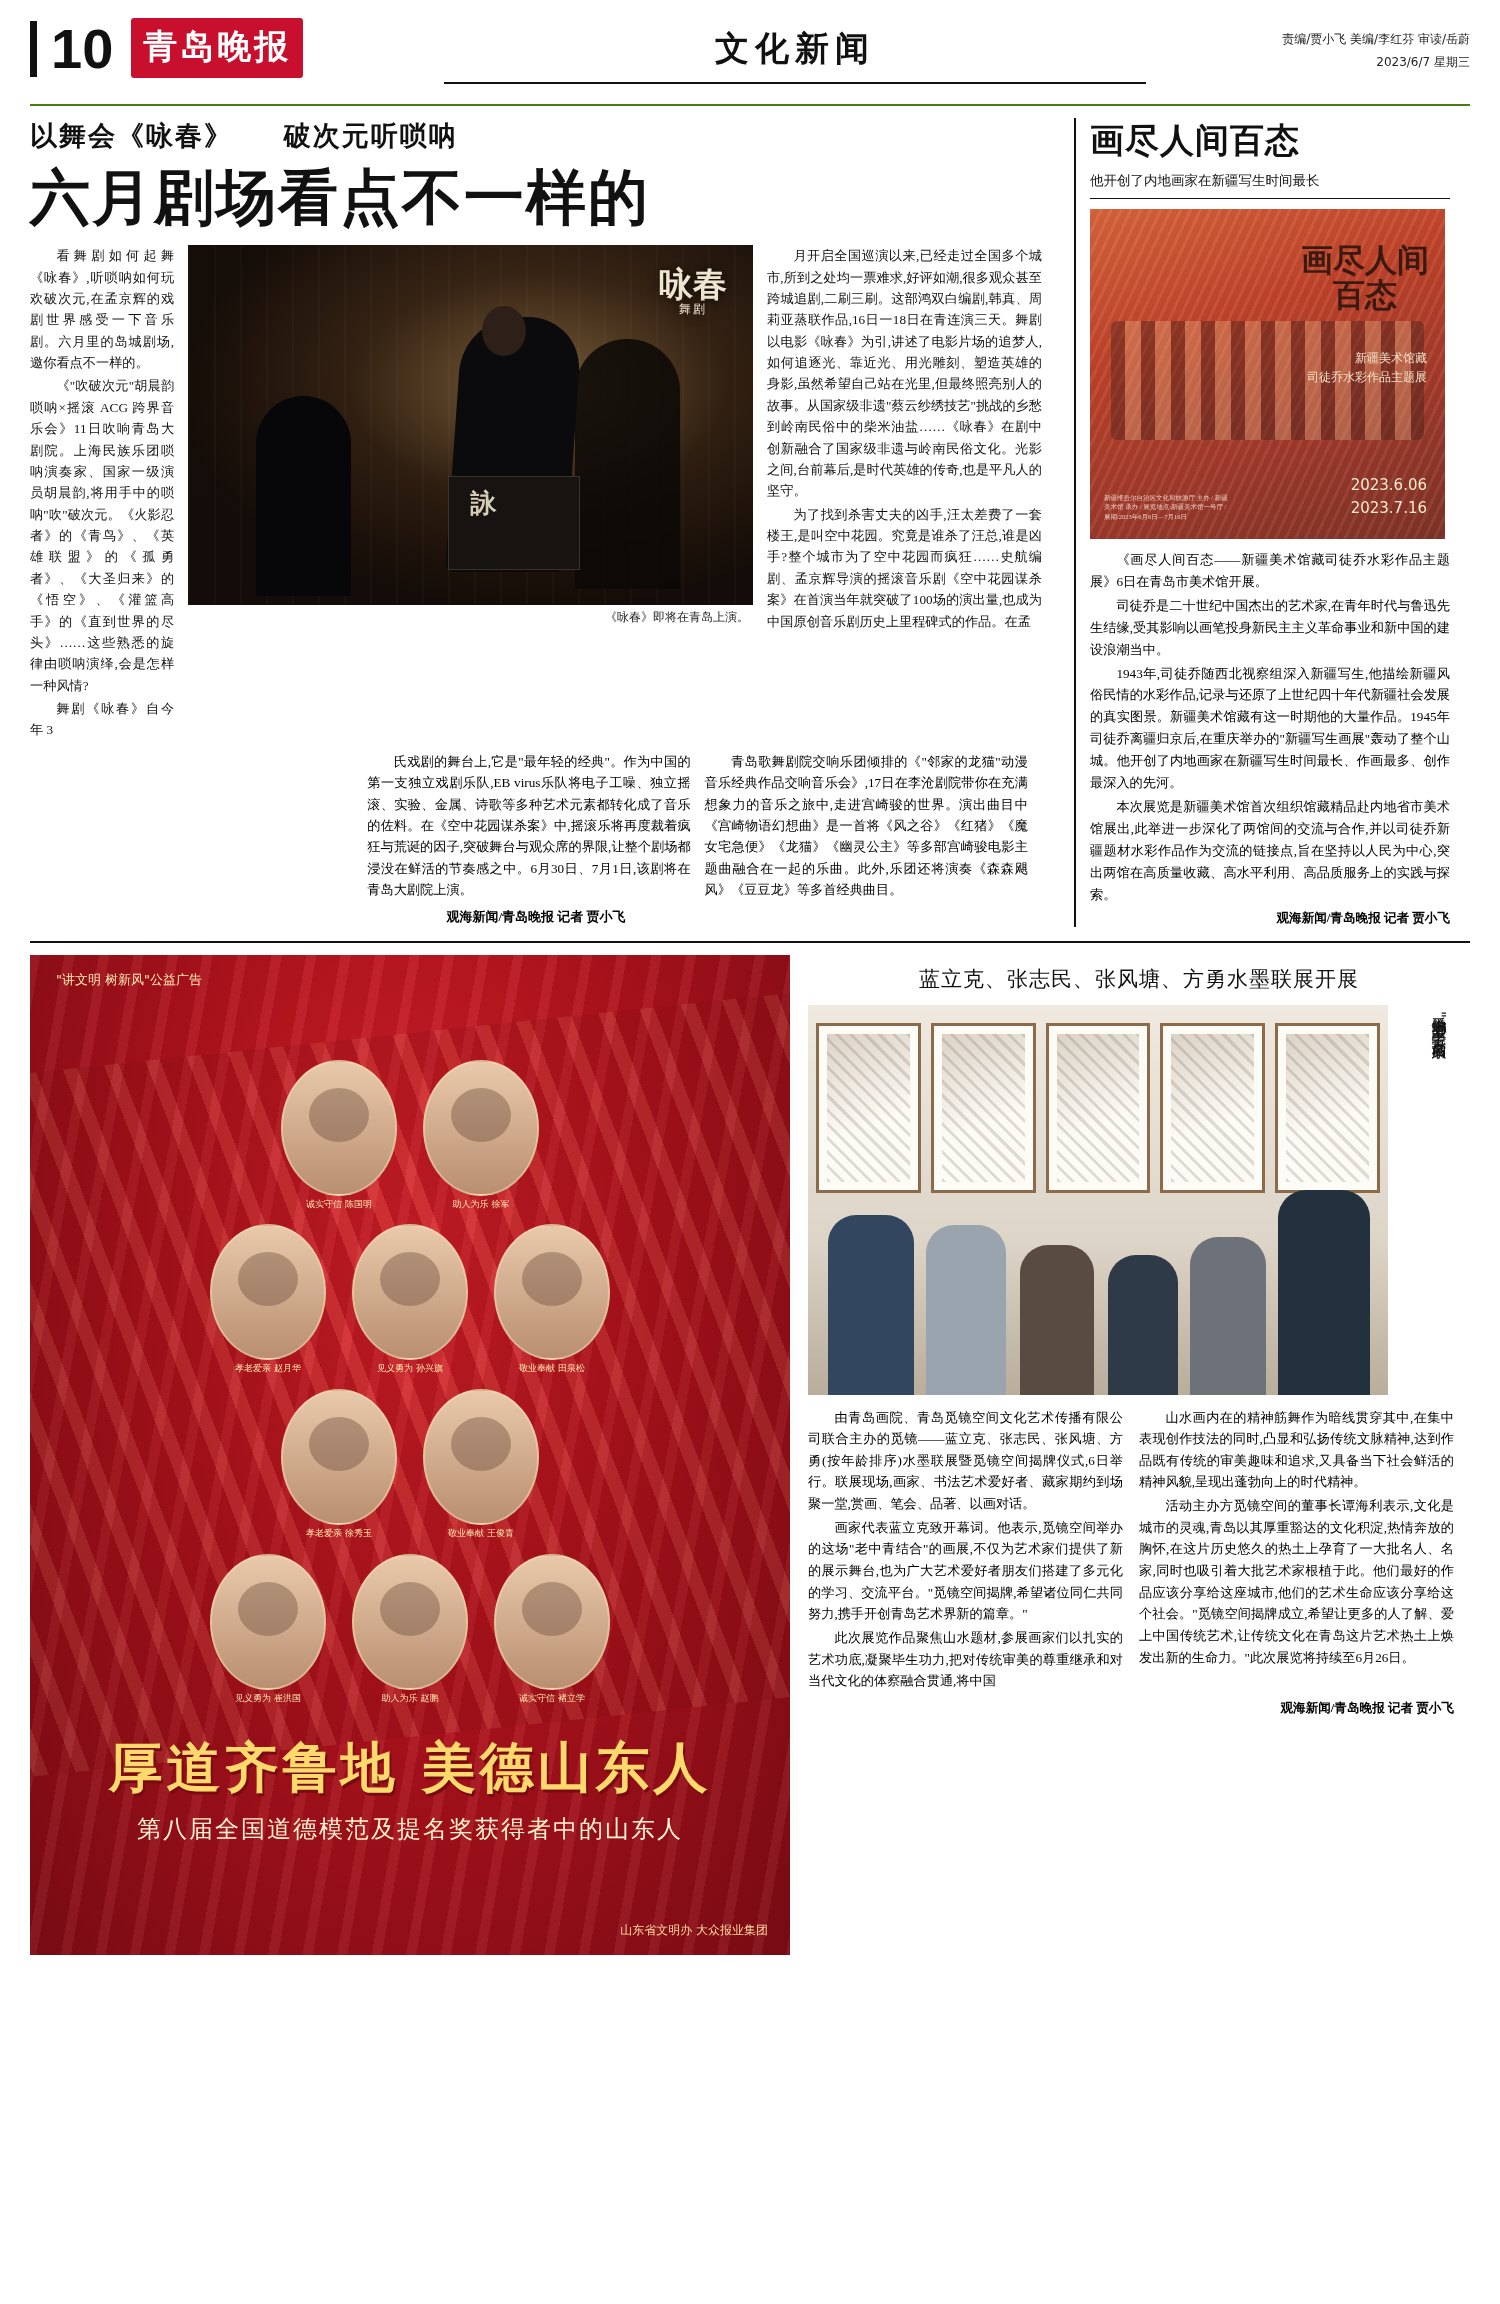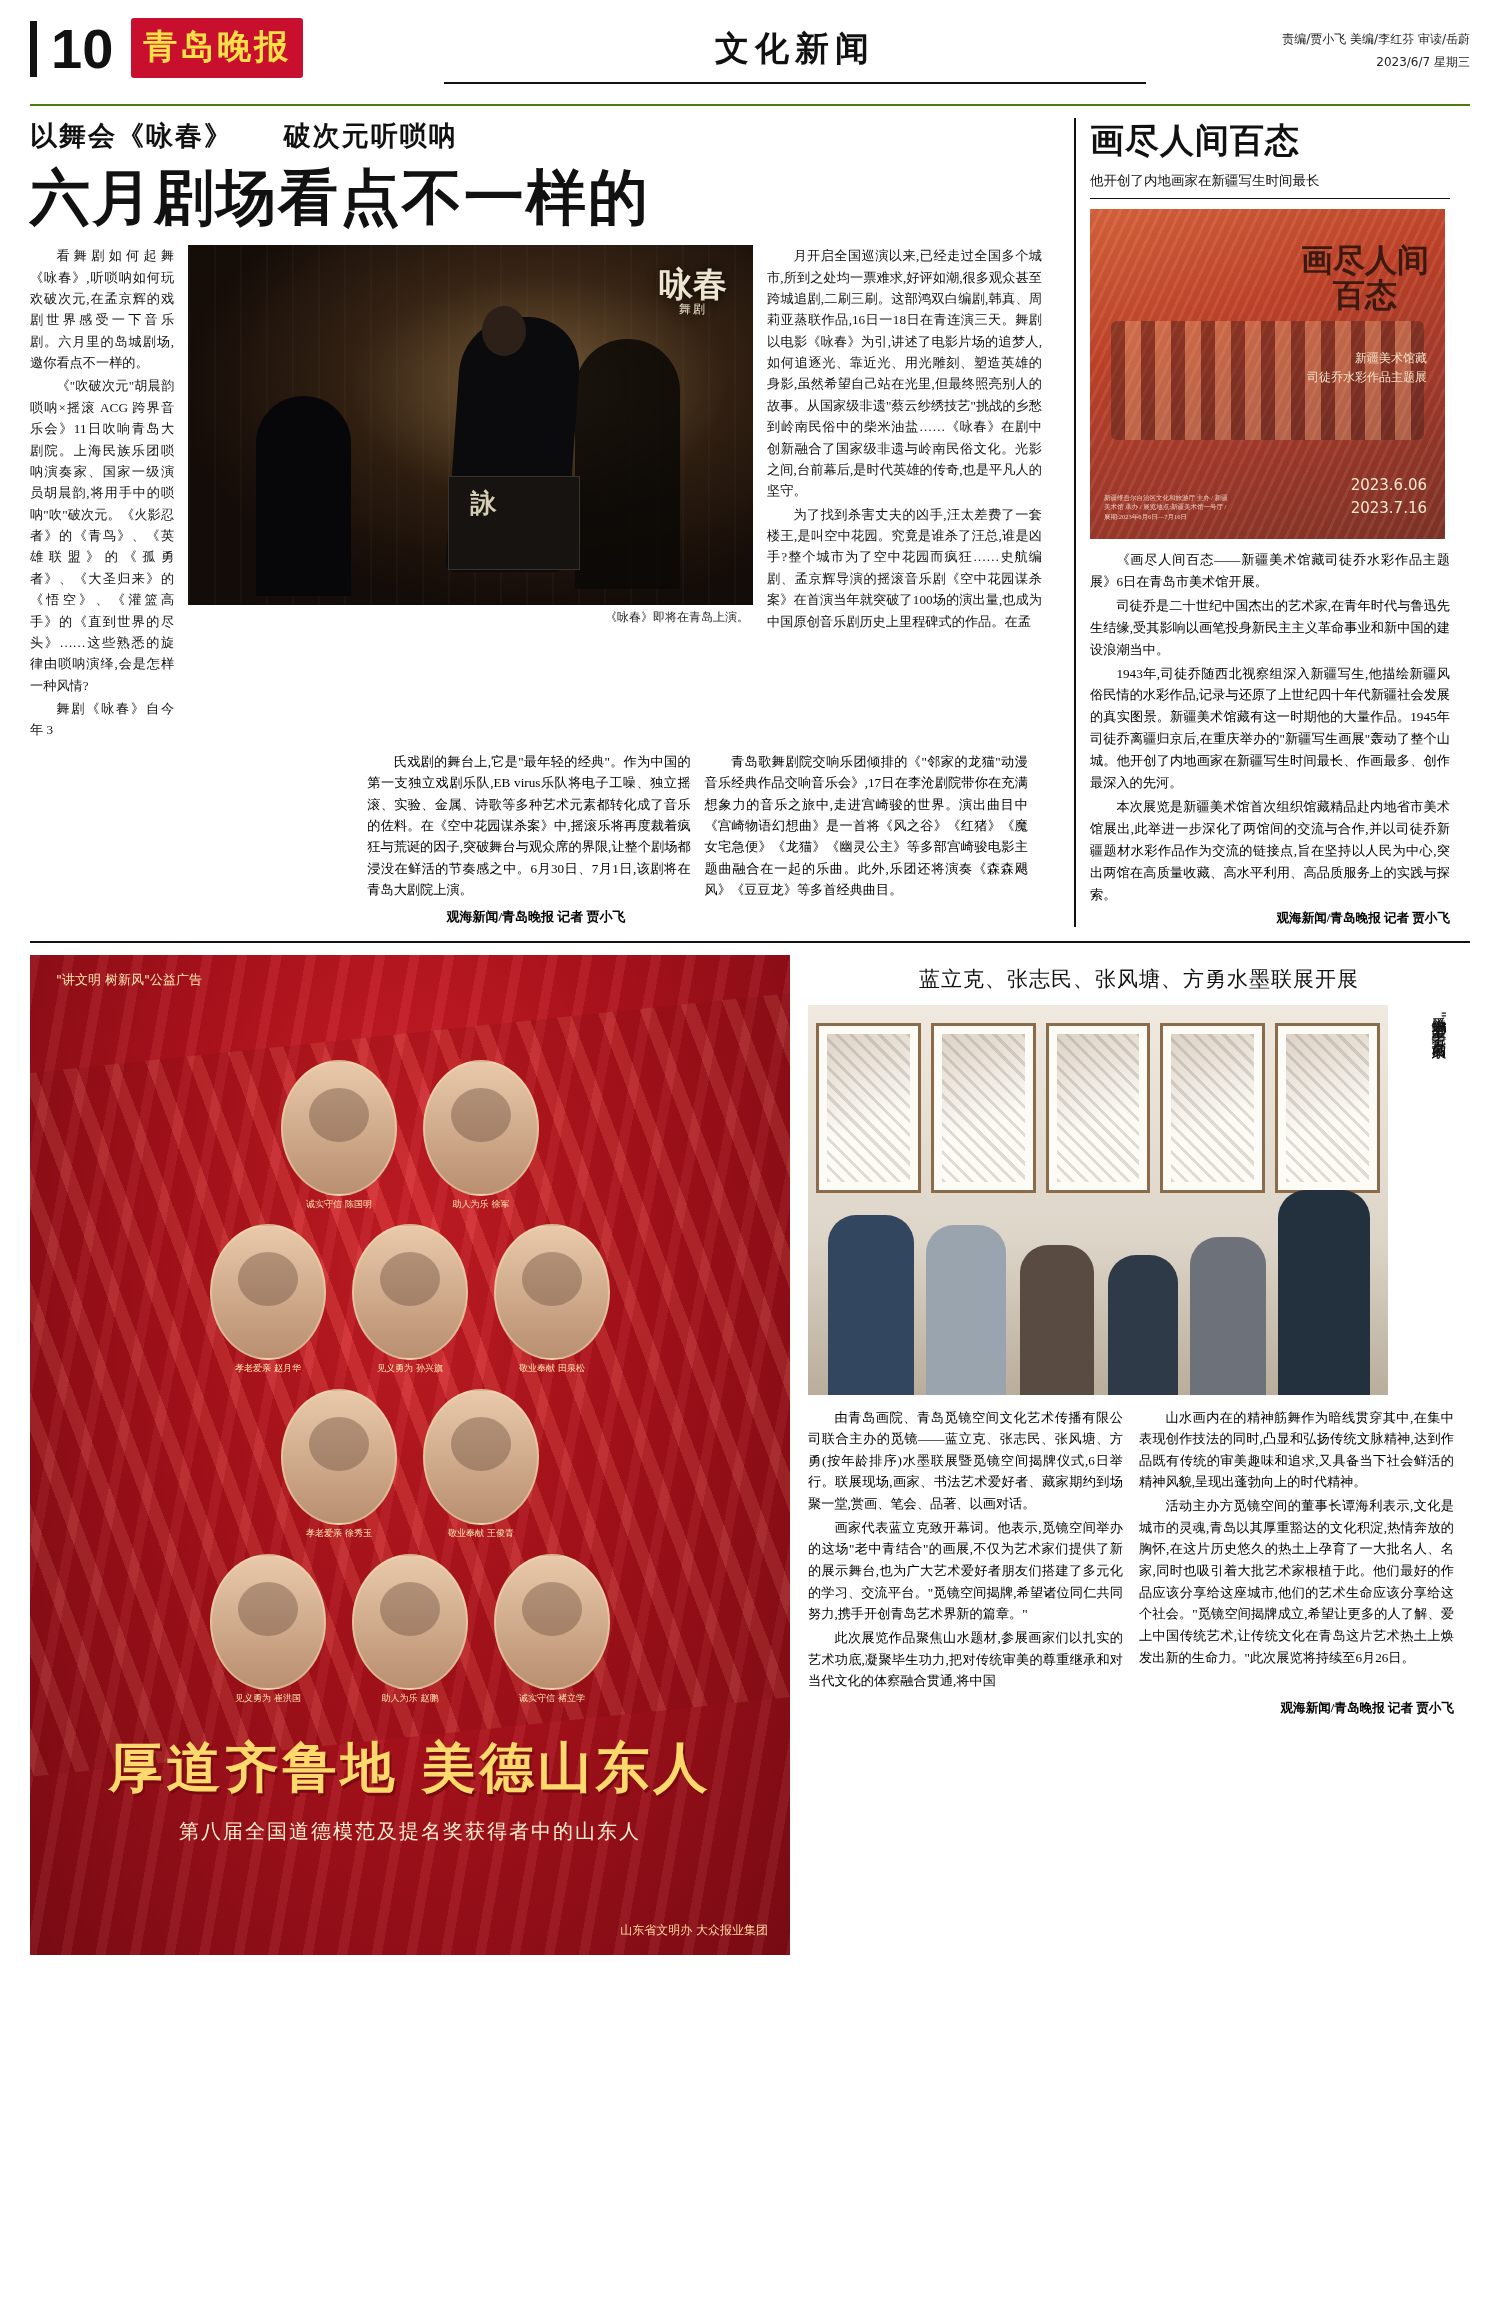--- a/index.html
+++ b/index.html
@@ -4,21 +4,21 @@
 <style>
   html,body{margin:0;padding:0;background:#e8e8e8;}
   body{font-family:"Liberation Serif","DejaVu Serif",serif;}
   .page{width:1500px;height:2304px;background:#fff;position:relative;overflow:hidden;margin:0 auto;}
   .inner{position:absolute;left:30px;top:18px;width:1440px;height:2270px;}
 
   
   .masthead{display:flex;align-items:flex-start;height:86px;border-bottom:2px solid #4d7c0f;}
   .mast-left{display:flex;align-items:center;width:390px;}
   .folio{font-family:"Liberation Sans",sans-serif;font-size:56px;font-weight:bold;color:#111;line-height:1;padding-left:14px;border-left:7px solid #111;margin-right:18px;margin-top:2px;}
-  .paper-logo{background:#c8102e;color:#fde047;font-family:"DejaVu Sans",sans-serif;font-weight:bold;font-size:34px;letter-spacing:3px;padding:6px 12px 8px 12px;border-radius:3px;}
+  .paper-logo{background:#c8102e;color:#ffffff;font-family:"DejaVu Sans",sans-serif;font-weight:bold;font-size:34px;letter-spacing:3px;padding:6px 12px 8px 12px;border-radius:3px;}
   .mast-center{flex:1;text-align:center;padding-top:8px;}
   .mast-center .sect{font-family:"DejaVu Sans",sans-serif;font-size:34px;font-weight:bold;letter-spacing:6px;color:#111;}
   .mast-center .rule{height:2px;background:#111;margin:10px 24px 0 24px;}
   .mast-right{width:300px;text-align:right;font-family:"DejaVu Sans",sans-serif;font-size:12px;color:#222;line-height:1.9;padding-top:10px;}
 
   
   .top-area{display:flex;margin-top:12px;}
   .top-left{width:1030px;padding-right:18px;box-sizing:border-box;}
   .divider-v{width:2px;background:#111;margin:0 14px;}
   .top-right{width:360px;}
@@ -89,21 +89,21 @@
      background:repeating-linear-gradient(75deg, rgba(255,180,140,.12) 0 14px, rgba(120,10,15,.18) 14px 40px);
      transform:rotate(-6deg);}
   .ad-tag{position:absolute;left:26px;top:16px;color:#ffe9b0;font-family:"DejaVu Sans",sans-serif;font-size:13px;}
   .ad-grid{position:absolute;left:60px;top:105px;width:640px;}
   .face-row{display:flex;justify-content:center;gap:24px;margin-bottom:14px;}
   .face{width:118px;text-align:center;}
   .face .oval{width:112px;height:132px;border-radius:50%;margin:0 auto;background:linear-gradient(180deg,#e9c9ab,#b98f70);border:2px solid rgba(255,225,180,.45);position:relative;overflow:hidden;}
   .face .oval:after{content:"";position:absolute;left:26px;top:26px;width:60px;height:54px;border-radius:50%;background:rgba(90,60,45,.35);}
   .face .nm{color:#ffe7ae;font-size:9px;margin-top:3px;line-height:1.3;font-family:"DejaVu Sans",sans-serif;}
   .ad-title{position:absolute;left:0;right:0;bottom:150px;text-align:center;color:#ffd96b;font-family:"DejaVu Sans",sans-serif;font-size:54px;font-weight:bold;letter-spacing:4px;text-shadow:2px 3px 0 #7a0a11;}
-  .ad-sub{position:absolute;left:0;right:0;bottom:110px;text-align:center;color:#fff0cf;font-family:"DejaVu Sans",sans-serif;font-size:20px;letter-spacing:2px;}
+  .ad-sub{position:absolute;left:0;right:0;bottom:110px;text-align:center;color:#fff0cf;font-family:"DejaVu Sans",sans-serif;font-size:24px;letter-spacing:2px;}
   .ad-foot{position:absolute;right:22px;bottom:16px;color:#ffd9a0;font-size:12px;font-family:"DejaVu Sans",sans-serif;}
 
   .bottom-right{flex:1;padding-left:18px;}
   .b-head{font-family:"DejaVu Sans",sans-serif;font-size:46px;font-weight:bold;letter-spacing:2px;color:#111;text-align:center;}
   .b-sub{font-family:"DejaVu Sans",sans-serif;font-size:21px;color:#111;text-align:center;margin-top:10px;letter-spacing:1px;}
   .b-photo-row{display:flex;margin-top:12px;}
   .gallery{width:580px;height:390px;position:relative;overflow:hidden;background:#cfc6b6;}
   .g-wall{position:absolute;inset:0;background:linear-gradient(180deg,#efe9df 0%, #ddd5c8 60%, #b9ad9b 100%);}
   .g-frames{position:absolute;left:0;right:0;top:18px;height:170px;display:flex;gap:10px;padding:0 8px;}
   .frm{flex:1;background:#fdfbf6;border:3px solid #8c6b4a;position:relative;}

